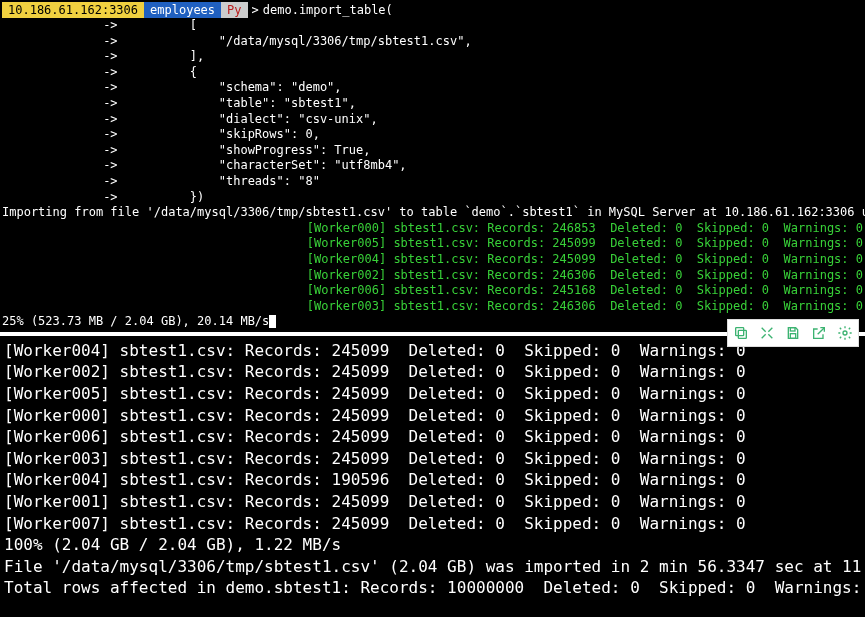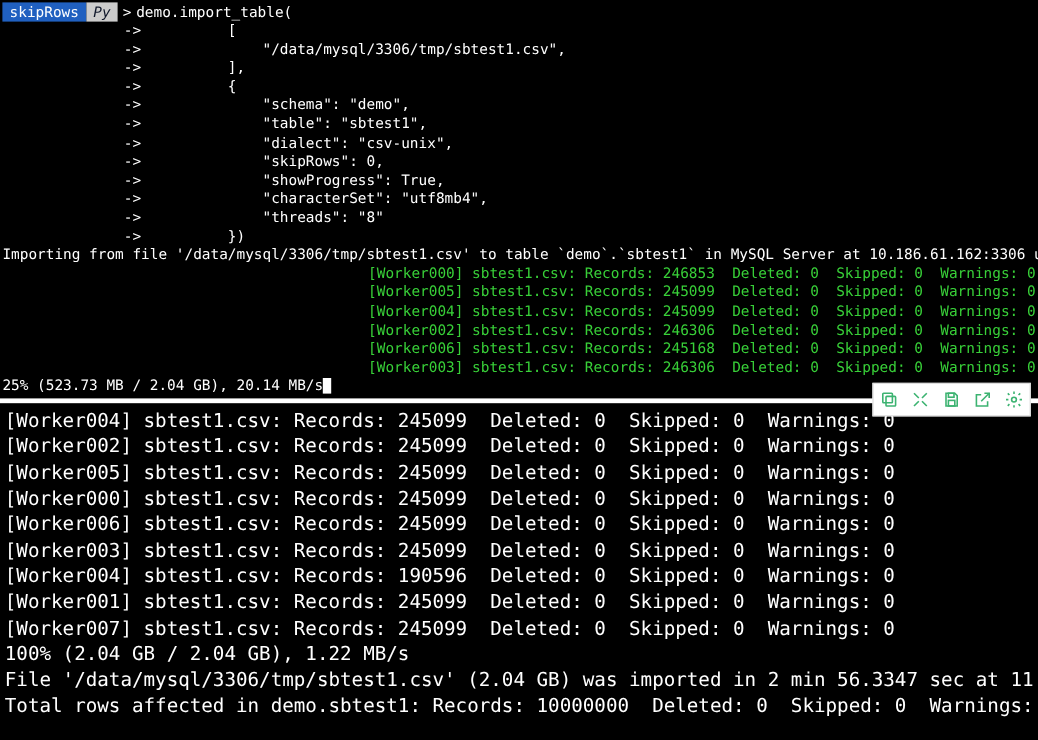--- a/index.html
+++ b/index.html
@@ -20,21 +20,21 @@
     .prompt-line {
       display: flex;
       align-items: stretch;
     }
     .chip {
       padding: 1px 6px;
       white-space: nowrap;
     }
     .chip-host { background: #f0d040; color: #000; }
     .chip-db { background: #2060c0; color: #fff; }
-    .chip-lang { background: #ccc; color: #0f172a; font-style: italic; }
+    .chip-lang { background: #ccc; color: #b91c1c; }
     .prompt-gt { color: #fff; padding: 1px 4px; }
     .prompt-cmd { color: #fff; padding: 1px 0; }
     .cmd-body { padding-left: 0px; }
     .cmd-line { white-space: pre; color: #fff; line-height: 1.3; }
     .output { white-space: pre; line-height: 1.3; }
     .out-white { color: #fff; }
     .out-green { color: #38d038; text-align: right; }
     .out-cursor {
       display: inline-block;
       width: 7px; height: 13px;
@@ -72,21 +72,22 @@
       justify-content: center;
       cursor: pointer;
     }
     .tool-btn svg { width: 16px; height: 16px; }
   </style>
 </head>
 <body>
 
 <div class="terminal-top">
   <div class="prompt-line">
-    <span class="chip chip-db"> skipRows </span>
+    <span class="chip chip-host"> 10.186.61.162:3306 </span>
+    <span class="chip chip-db"> employees </span>
     <span class="chip chip-lang"> Py </span>
     <span class="prompt-gt">&gt;</span>
     <span class="prompt-cmd">demo.import_table(</span>
   </div>
   <div class="cmd-body" id="cmd-body">
       <div class="cmd-line">              -&gt;          [</div>
       <div class="cmd-line">              -&gt;              "/data/mysql/3306/tmp/sbtest1.csv",</div>
       <div class="cmd-line">              -&gt;          ],</div>
       <div class="cmd-line">              -&gt;          {</div>
       <div class="cmd-line">              -&gt;              "schema": "demo",</div>

